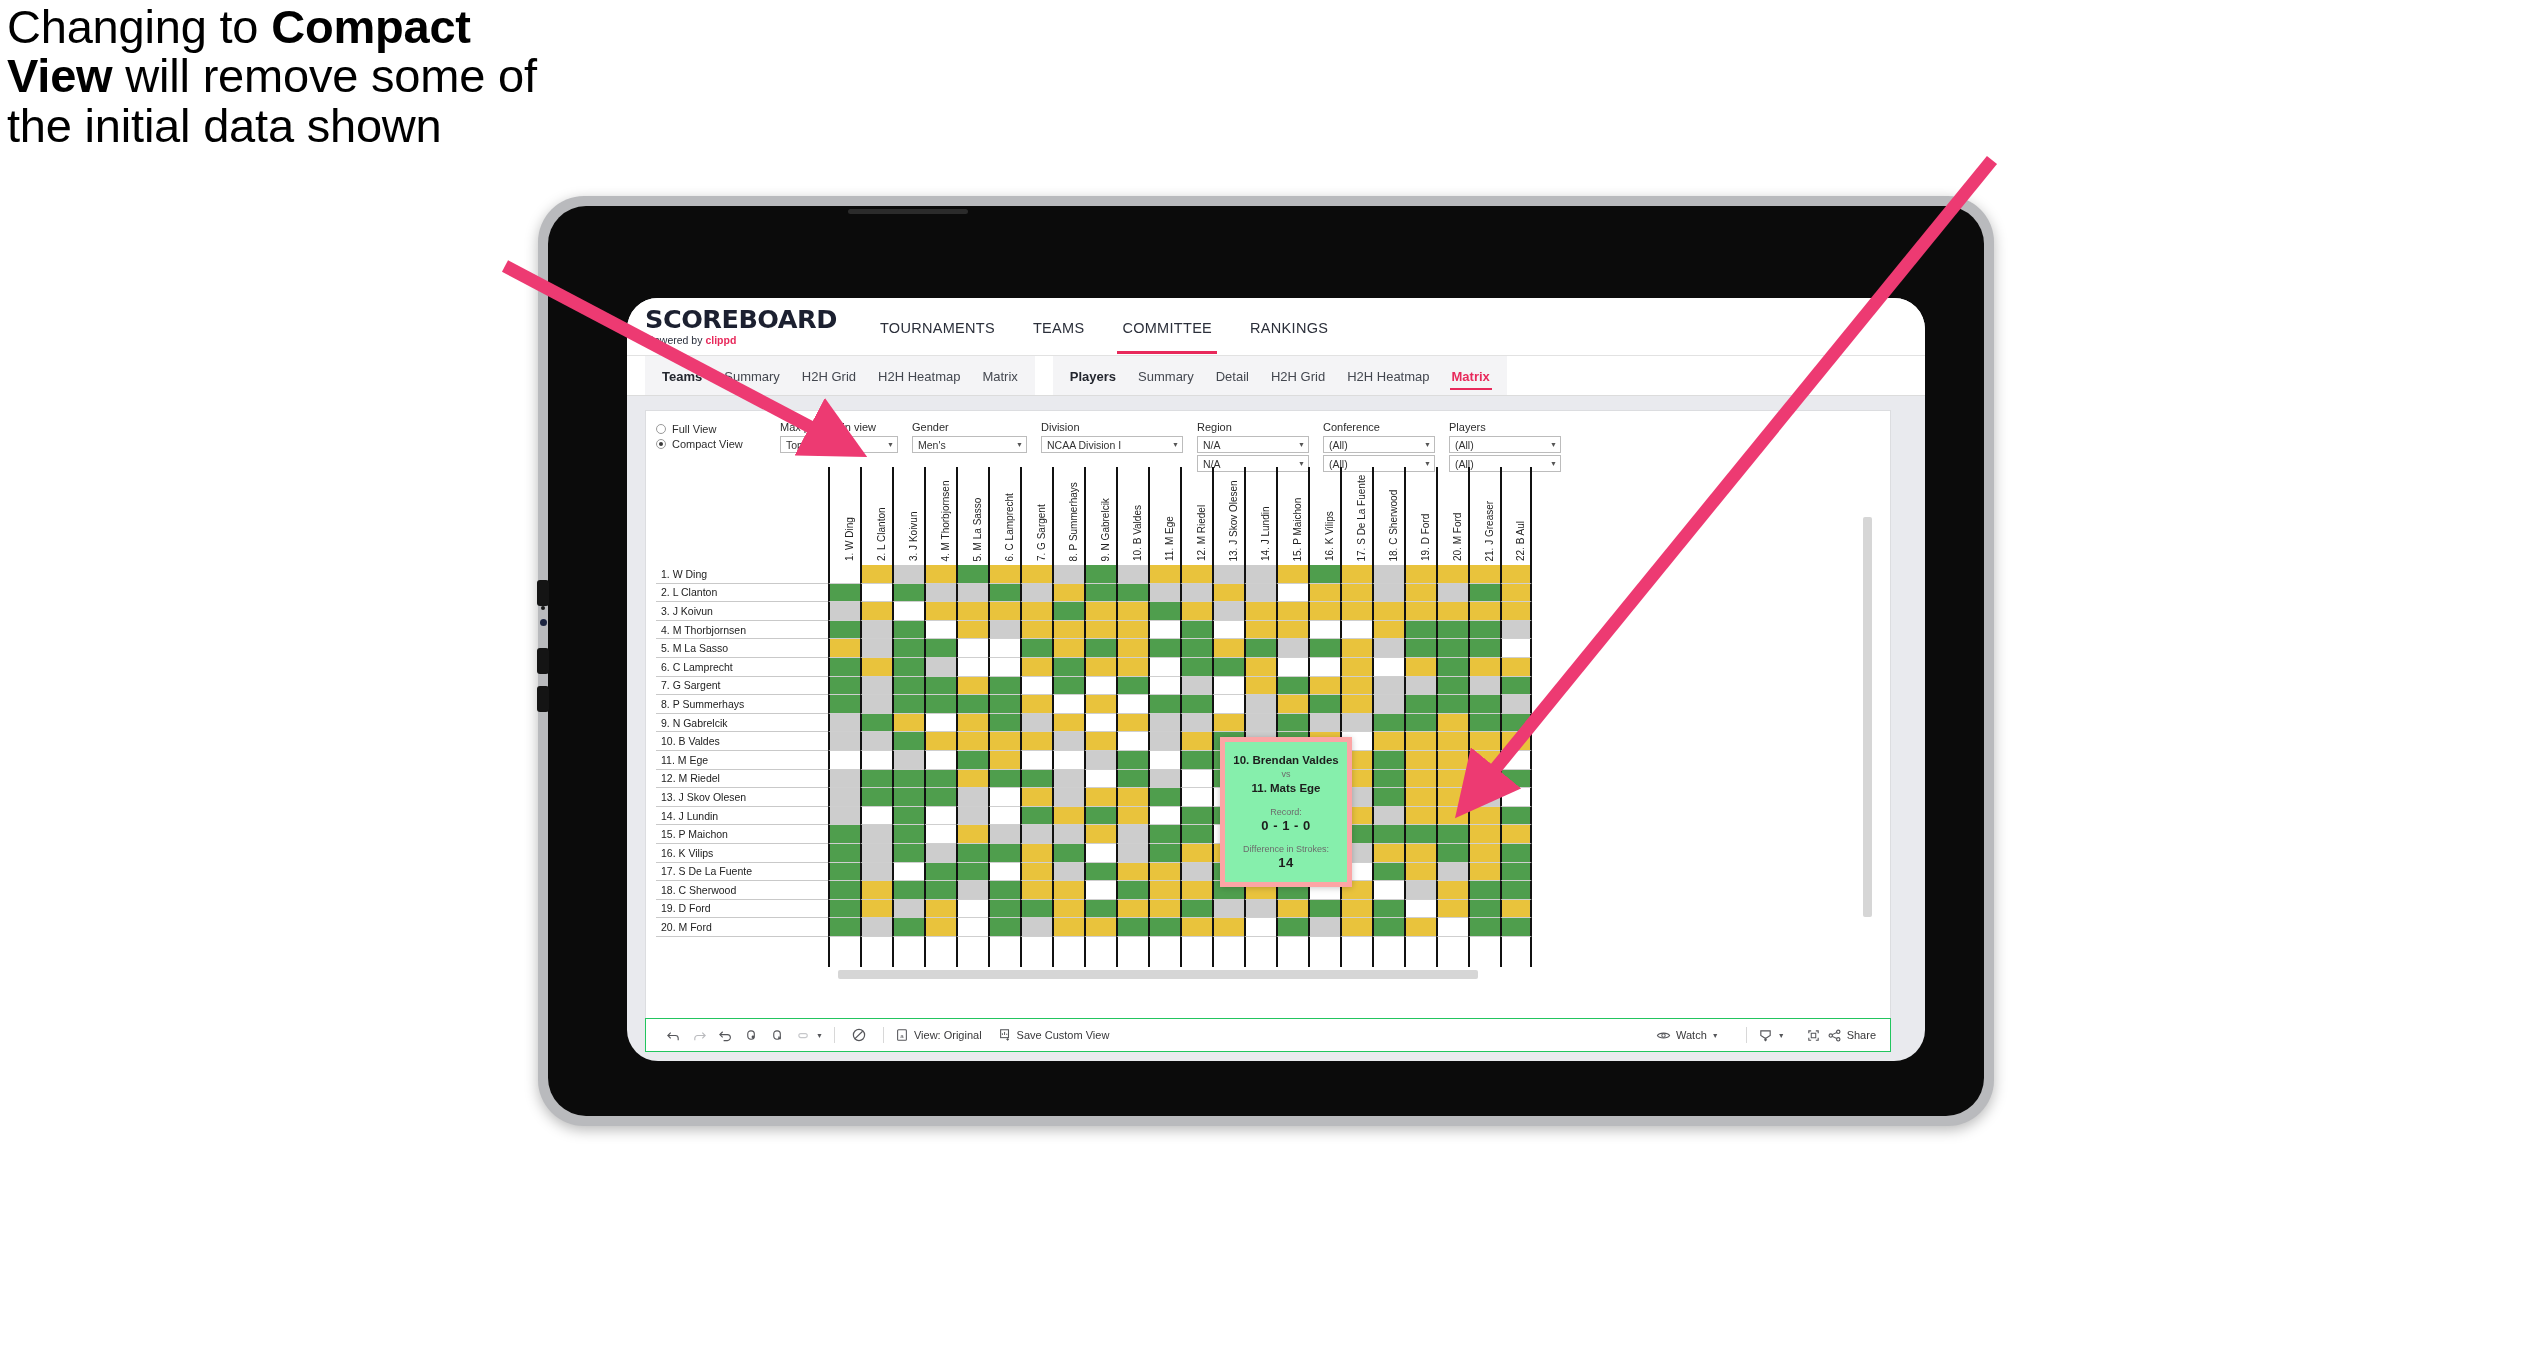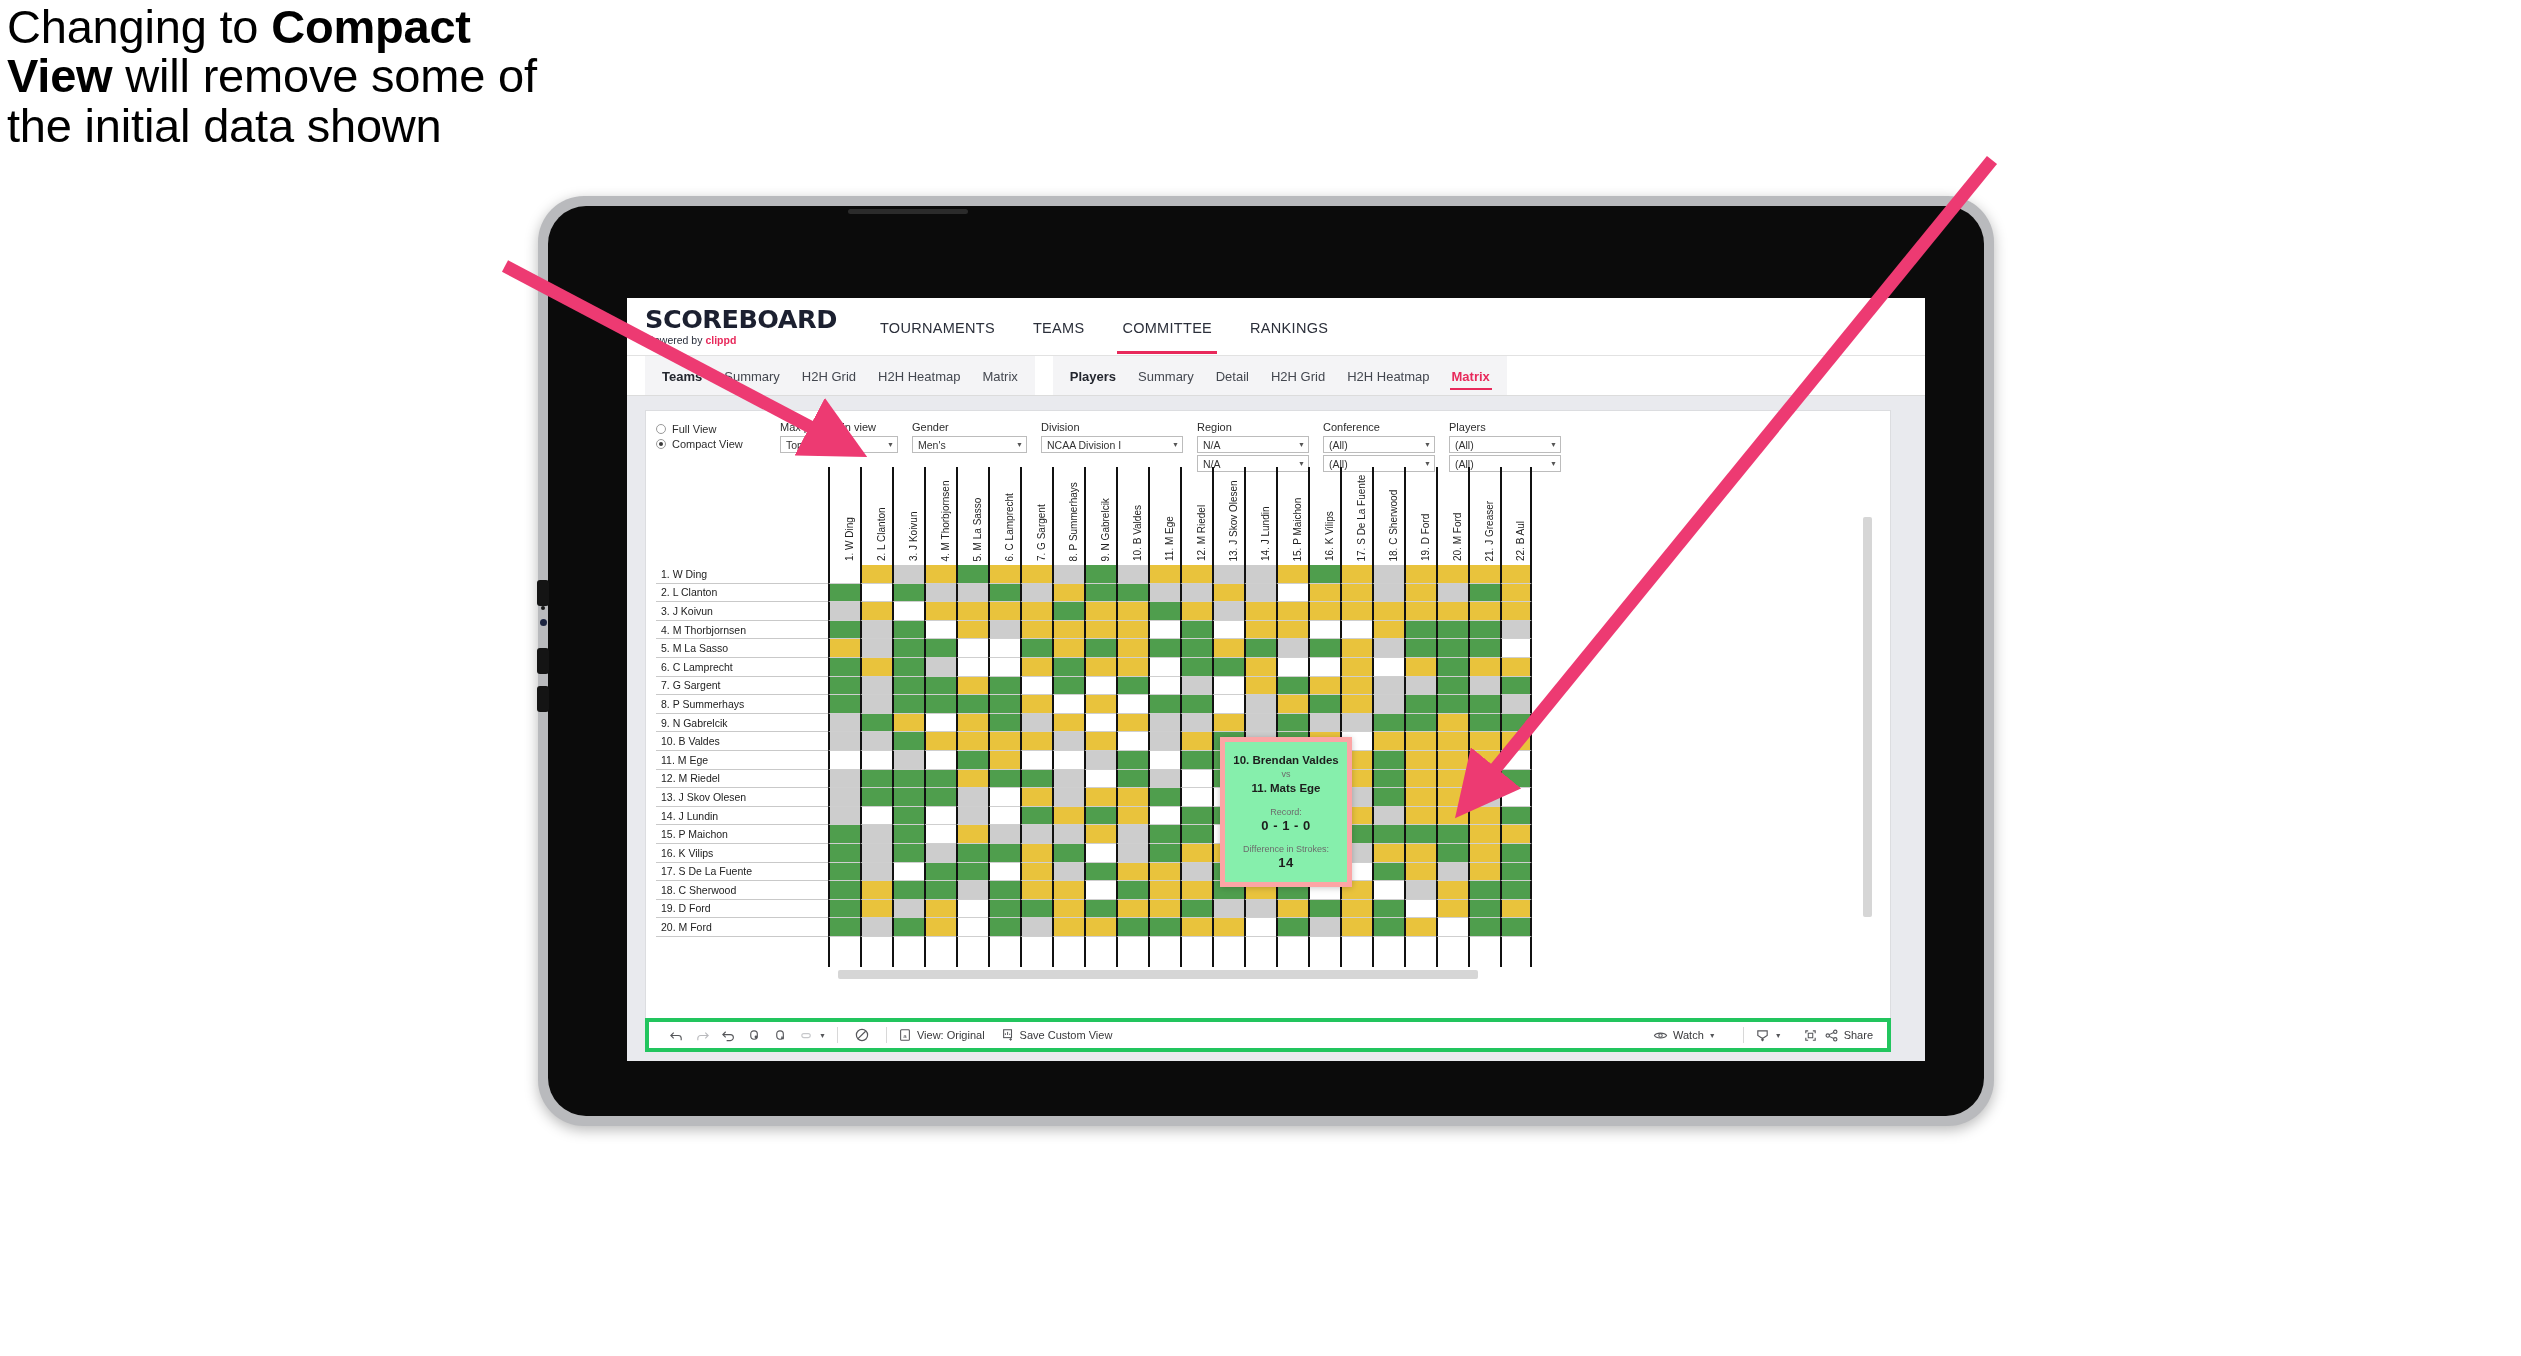--- a/index.html
+++ b/index.html
@@ -50,20 +50,21 @@
   #cam-dot2 { position:absolute; left: 3px; top: 410px; width: 4px; height: 4px; border-radius: 50%; background:#161616; }
   #top-sensor { position:absolute; left: 300px; top: 3px; width: 120px; height: 5px; background:#2b2b2b; border-radius:3px;}
 
   
   #screen {
     position: absolute;
     left: 627px; top: 298px;
     width: 1298px; height: 763px;
     background: #e9eaee;
     overflow: hidden;
+    border-radius: 31px;
   }
 
   
   #topnav {
     height: 58px; background: #fff;
     display: flex; align-items: center;
     border-bottom: 1px solid #e2e2e2;
     padding-left: 20px;
   }
   #brand { margin-right: 26px; }
@@ -205,21 +206,21 @@
   }
   #tooltip .tt-p { font-size: 11.5px; font-weight: 700; color: #1d1d1d; line-height: 1.25; }
   #tooltip .tt-vs { font-size: 9px; color: #6c6c6c; margin: 2px 0; }
   #tooltip .tt-lbl { font-size: 9px; color: #6c6c6c; margin-top: 11px; }
   #tooltip .tt-val { font-size: 13px; font-weight: 700; color: #1d1d1d; margin-top: 1px; letter-spacing: .5px; }
 
   
   #toolbar {
     position: absolute; left: 18px; bottom: 9px;
     width: 1246px; height: 34px;
-    background: #fff; border: 4px solid #22c55e;
+    background: #fff; border: 1px solid #22c55e;
     display: flex; align-items: center; padding: 0 14px;
     font-size: 11px; color: #38383a;
   }
   .tb-ico { width: 26px; display:flex; align-items:center; justify-content:center; color: #55565a; cursor: pointer;}
   .tb-sep { width: 1px; height: 16px; background: #d8d8d8; margin: 0 11px; }
   .tb-item { display: flex; align-items: center; gap: 5px; cursor: pointer; margin-right: 16px; }
   .tb-spacer { flex: 1; }
   .tb-caret { font-size: 7px; color: #55565a; }
 </style>
 </head>

